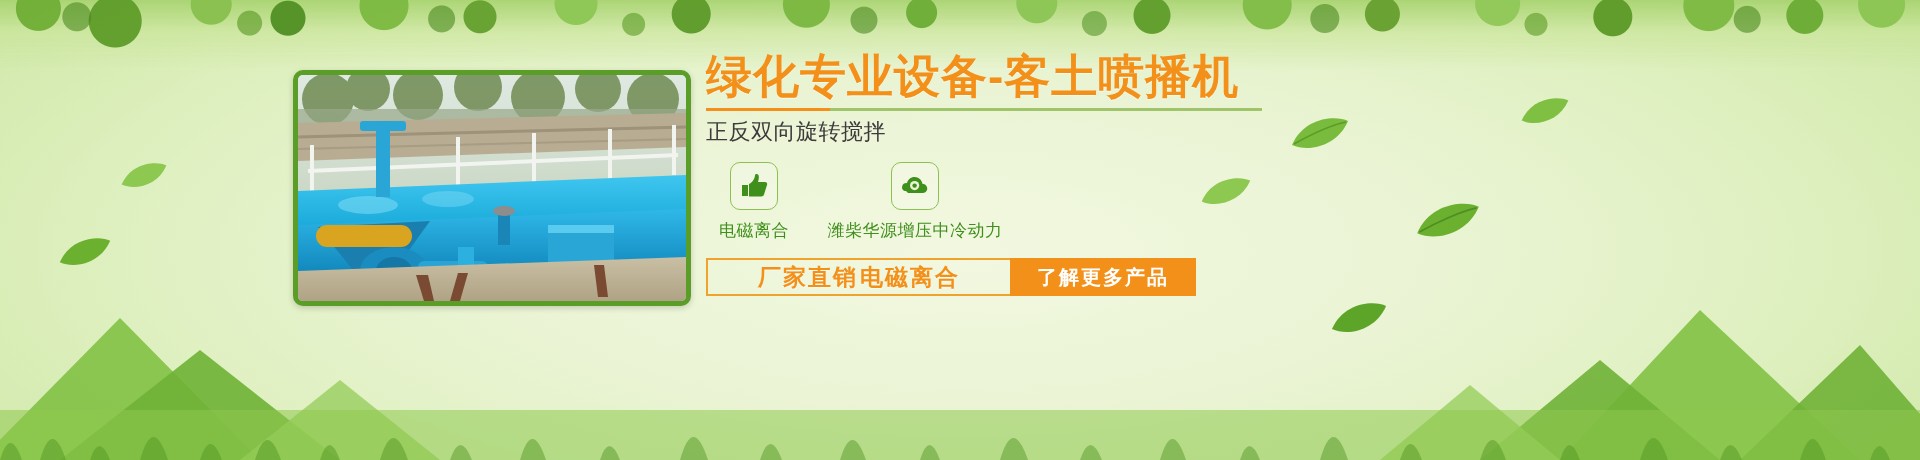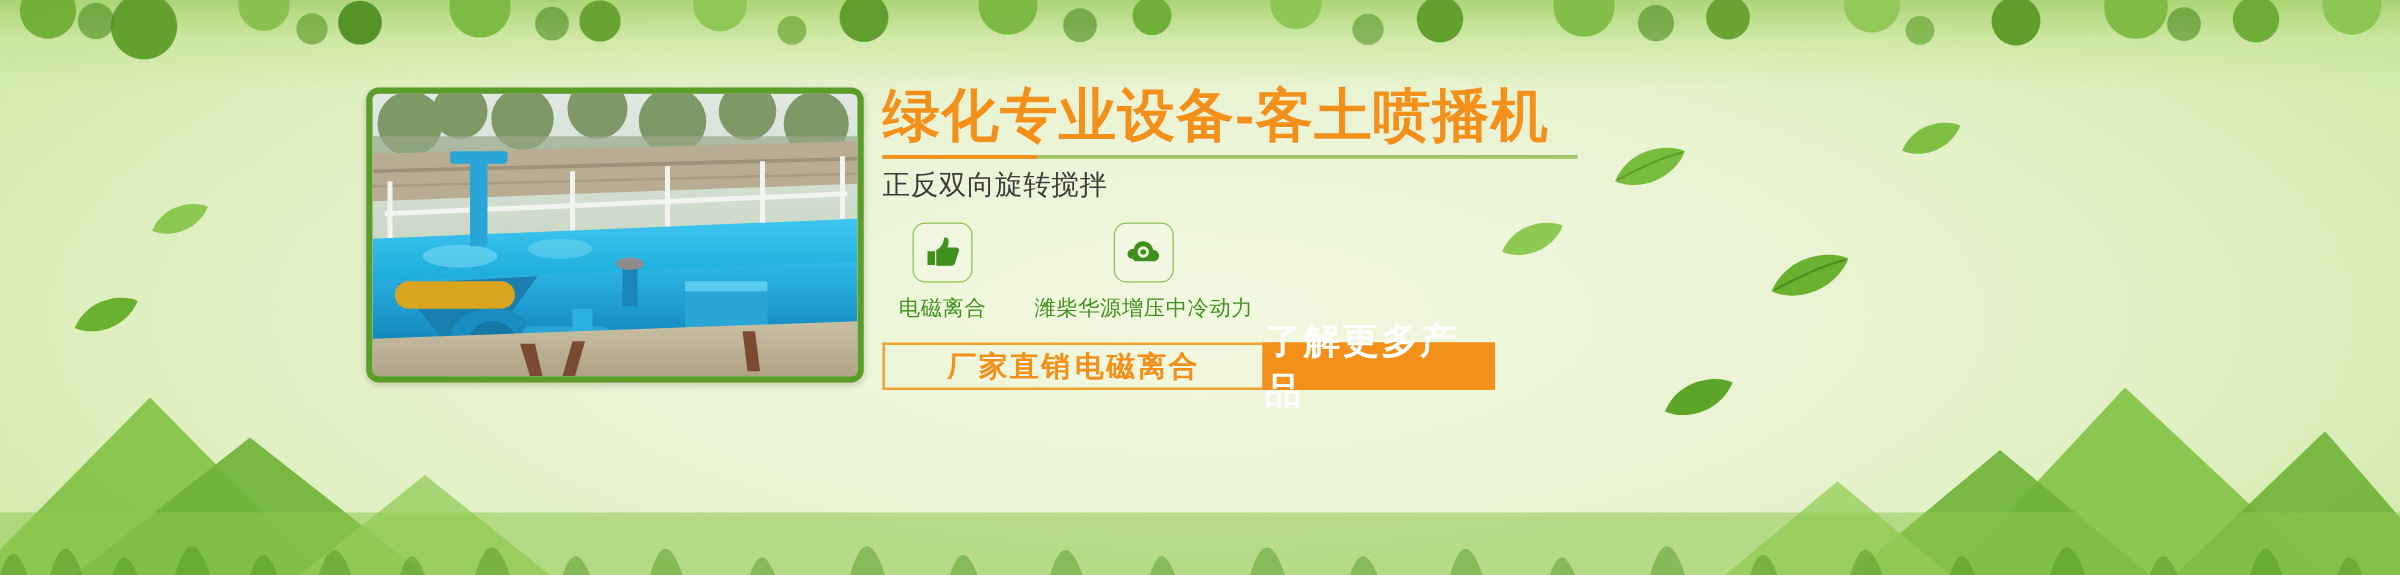--- a/index.html
+++ b/index.html
@@ -62,21 +62,21 @@
 
   
   .photo-frame{
     position:absolute;left:293px;top:70px;width:388px;height:226px;
     border:5px solid #5a9e27;border-radius:10px;overflow:hidden;
     box-shadow:0 2px 6px rgba(0,0,0,.18);background:#bcd6de;
   }
   .photo{position:absolute;inset:0;}
 
   
-  .content{position:absolute;left:706px;top:68px;width:620px;}
+  .content{position:absolute;left:706px;top:52px;width:620px;}
   .title{
     font-size:46px;font-weight:bold;color:#f39019;letter-spacing:1px;
     line-height:1.08;white-space:nowrap;margin:0 0 4px 0;
     text-shadow:0 1px 0 rgba(255,255,255,.55);
   }
   .divider{position:relative;height:3px;width:556px;margin:6px 0 6px 0;background:#9fc46a;}
   .divider::before{content:"";position:absolute;left:0;top:0;height:3px;width:124px;background:#f39019;}
   .subtitle{
     font-size:22px;color:#3b3b3b;line-height:1.35;margin:0;font-weight:500;
     letter-spacing:.5px;
@@ -103,21 +103,21 @@
   }
   .cta-box span{
     font-size:23px;font-weight:bold;color:#f39019;letter-spacing:2px;
     text-shadow:0 1px 0 rgba(255,255,255,.5);
   }
   .cta-button{
     width:182px;background:#f39019;border:2px solid #f39019;display:flex;
     align-items:center;justify-content:center;cursor:pointer;
   }
   .cta-button span{
-    font-size:29px;font-weight:bold;color:#ffffff;letter-spacing:2px;
+    font-size:20px;font-weight:bold;color:#ffffff;letter-spacing:2px;
   }
 </style>
 </head>
 <body>
 
 <div class="banner">
 
   <svg class="mountains" viewBox="0 0 1920 200" preserveAspectRatio="none">
     <polygon points="-20,200 120,58 260,200" fill="#86c34a" opacity="0.95"></polygon>
     <polygon points="60,200 200,90 340,200" fill="#6fb136" opacity="0.9"></polygon>

